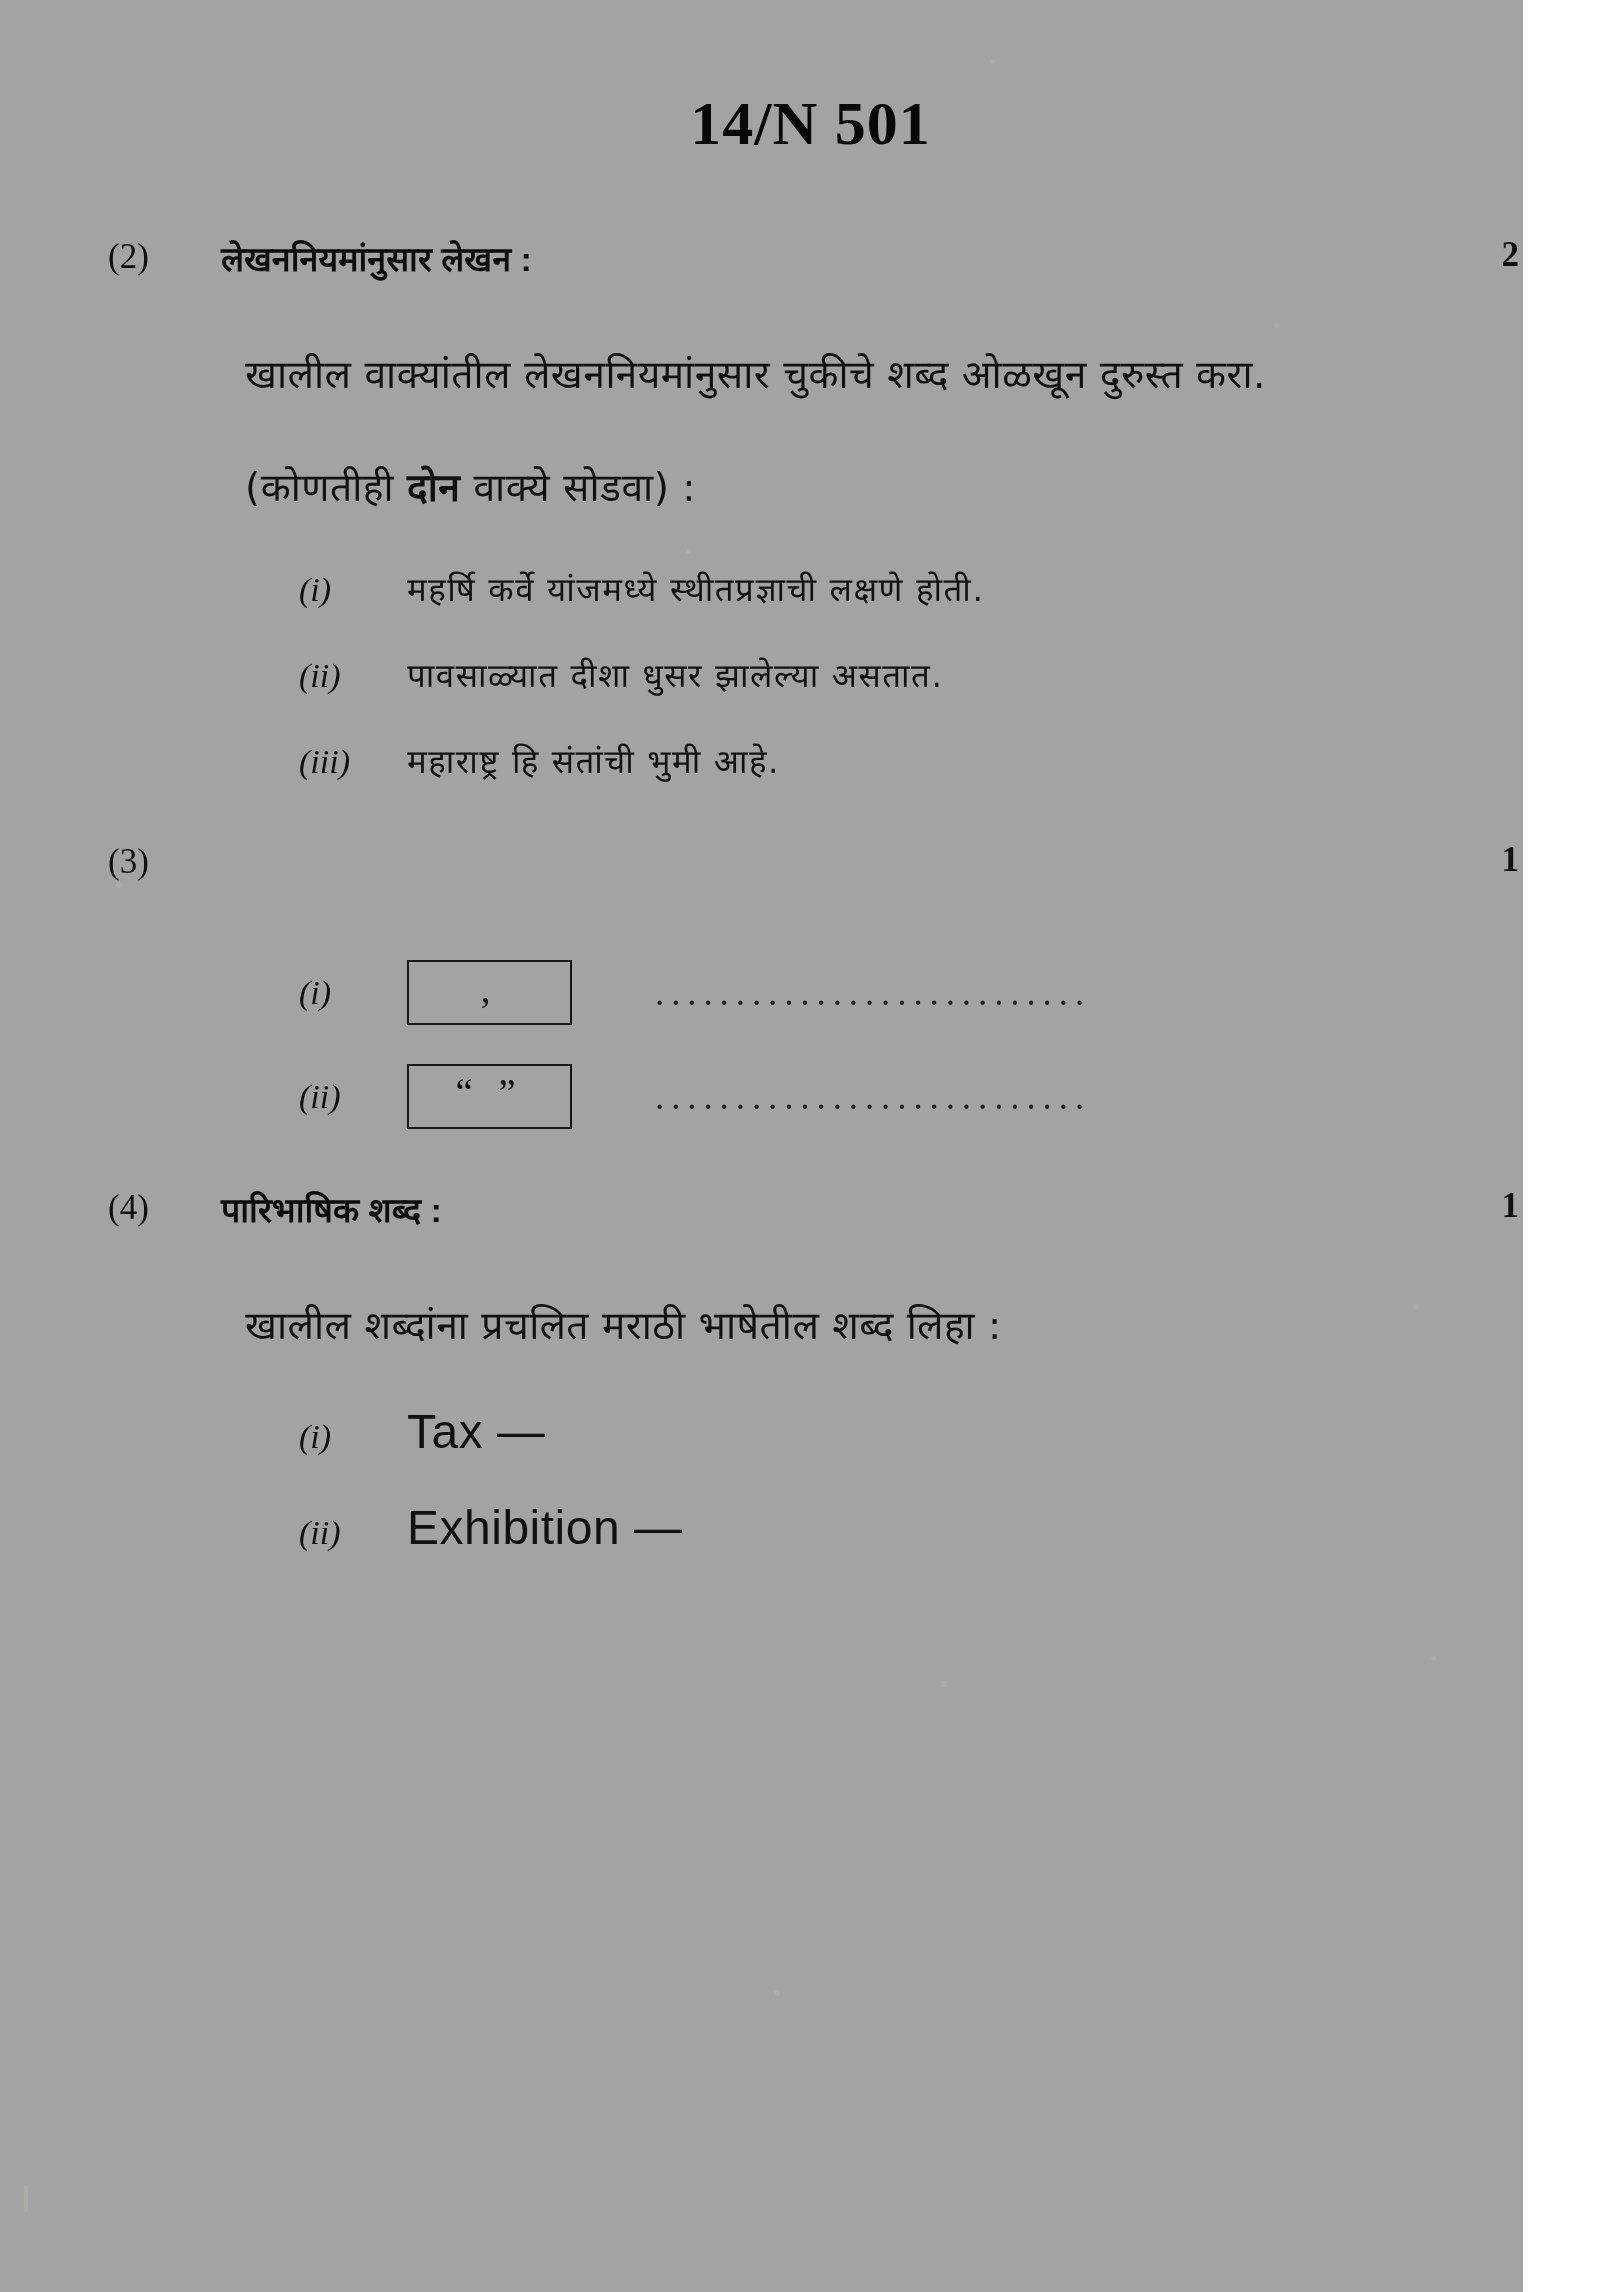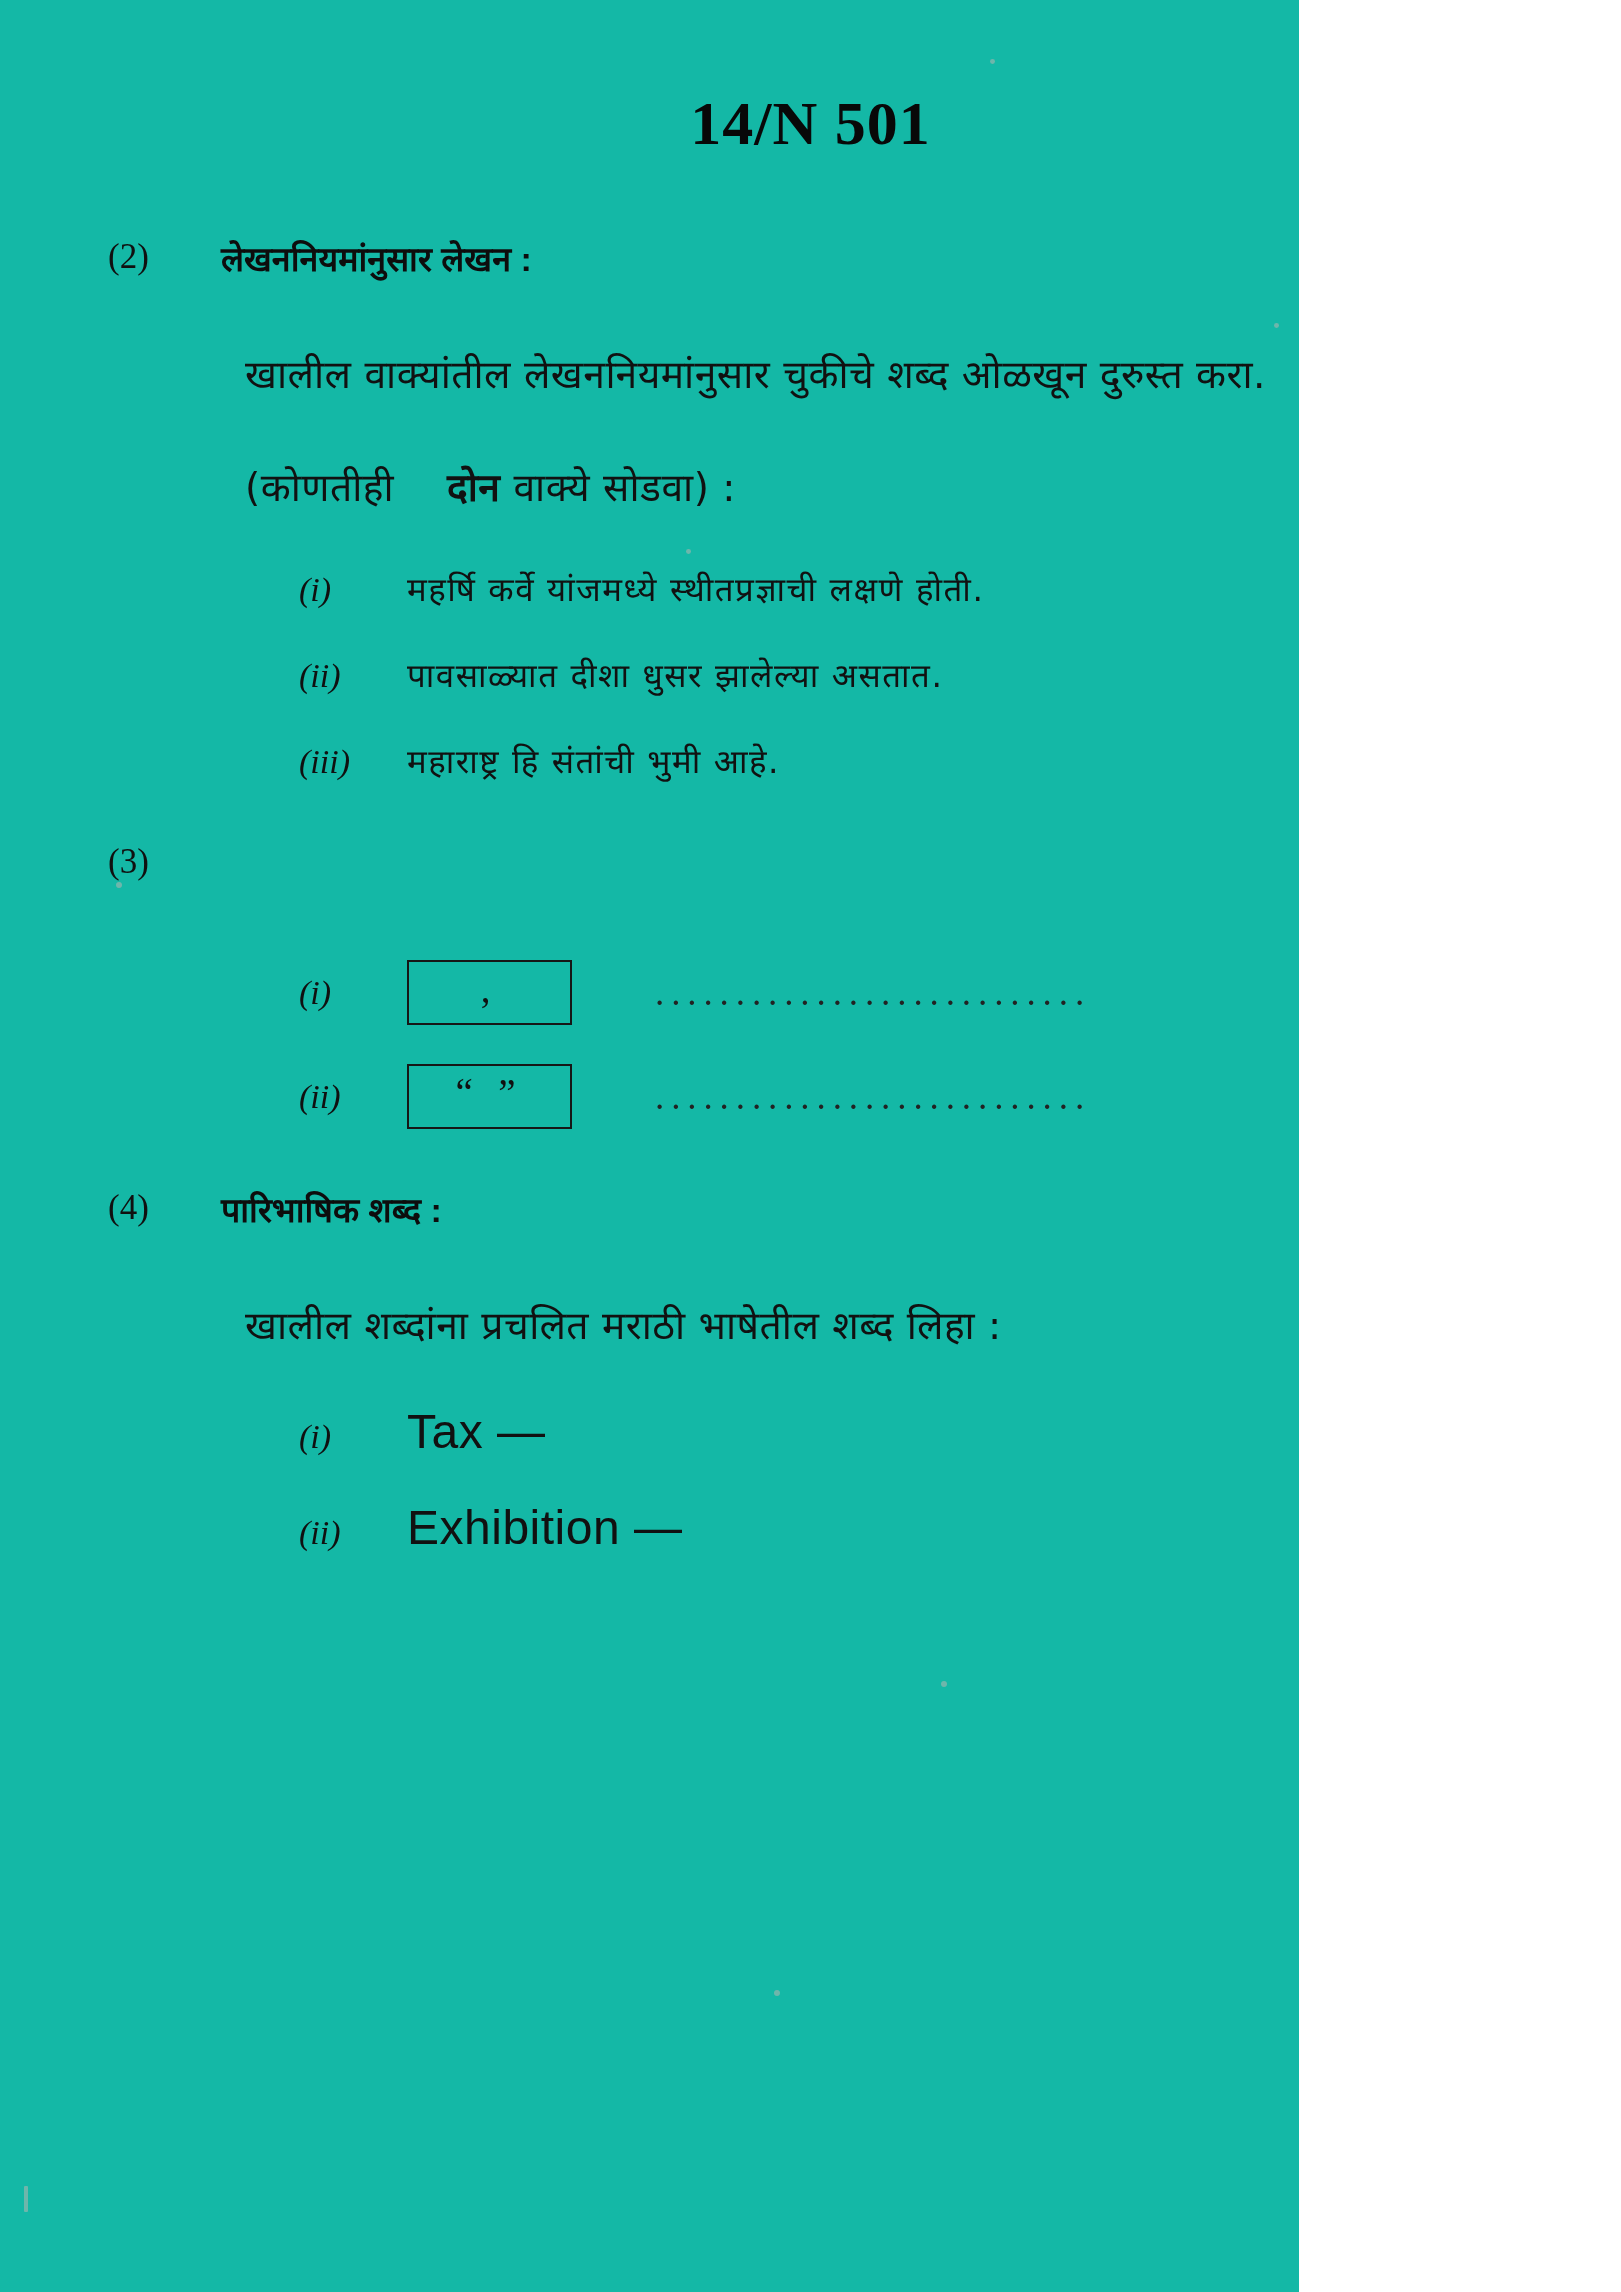--- a/index.html
+++ b/index.html
@@ -6,23 +6,23 @@
     margin: 0;
     padding: 0;
     background: #ffffff;
   }
   body {
     font-family: "Liberation Serif", serif;
     color: #101010;
   }
   .page {
     position: relative;
-    width: 1299px;
+    width: 1523px;
     height: 2293px;
-    background: #14b8a6;
+    background: #a3a3a3;
     overflow: hidden;
   }
   
   .speck {
     position: absolute;
     background: #b8b5ae;
     border-radius: 50%;
     opacity: .55;
   }
   .paper-title {
@@ -77,21 +77,20 @@
     letter-spacing: 0.5px;
     color: #111;
   }
   .body-text.justify {
     width: 1215px;
     text-align: justify;
     text-align-last: left;
   }
   .bold-inline {
     font-weight: bold;
-    margin-left: 40px;
   }
   .sub-list {
     margin-left: 191px;
   }
   .sub-item {
     display: flex;
     align-items: baseline;
     margin-top: 41px;
   }
   .rom {

